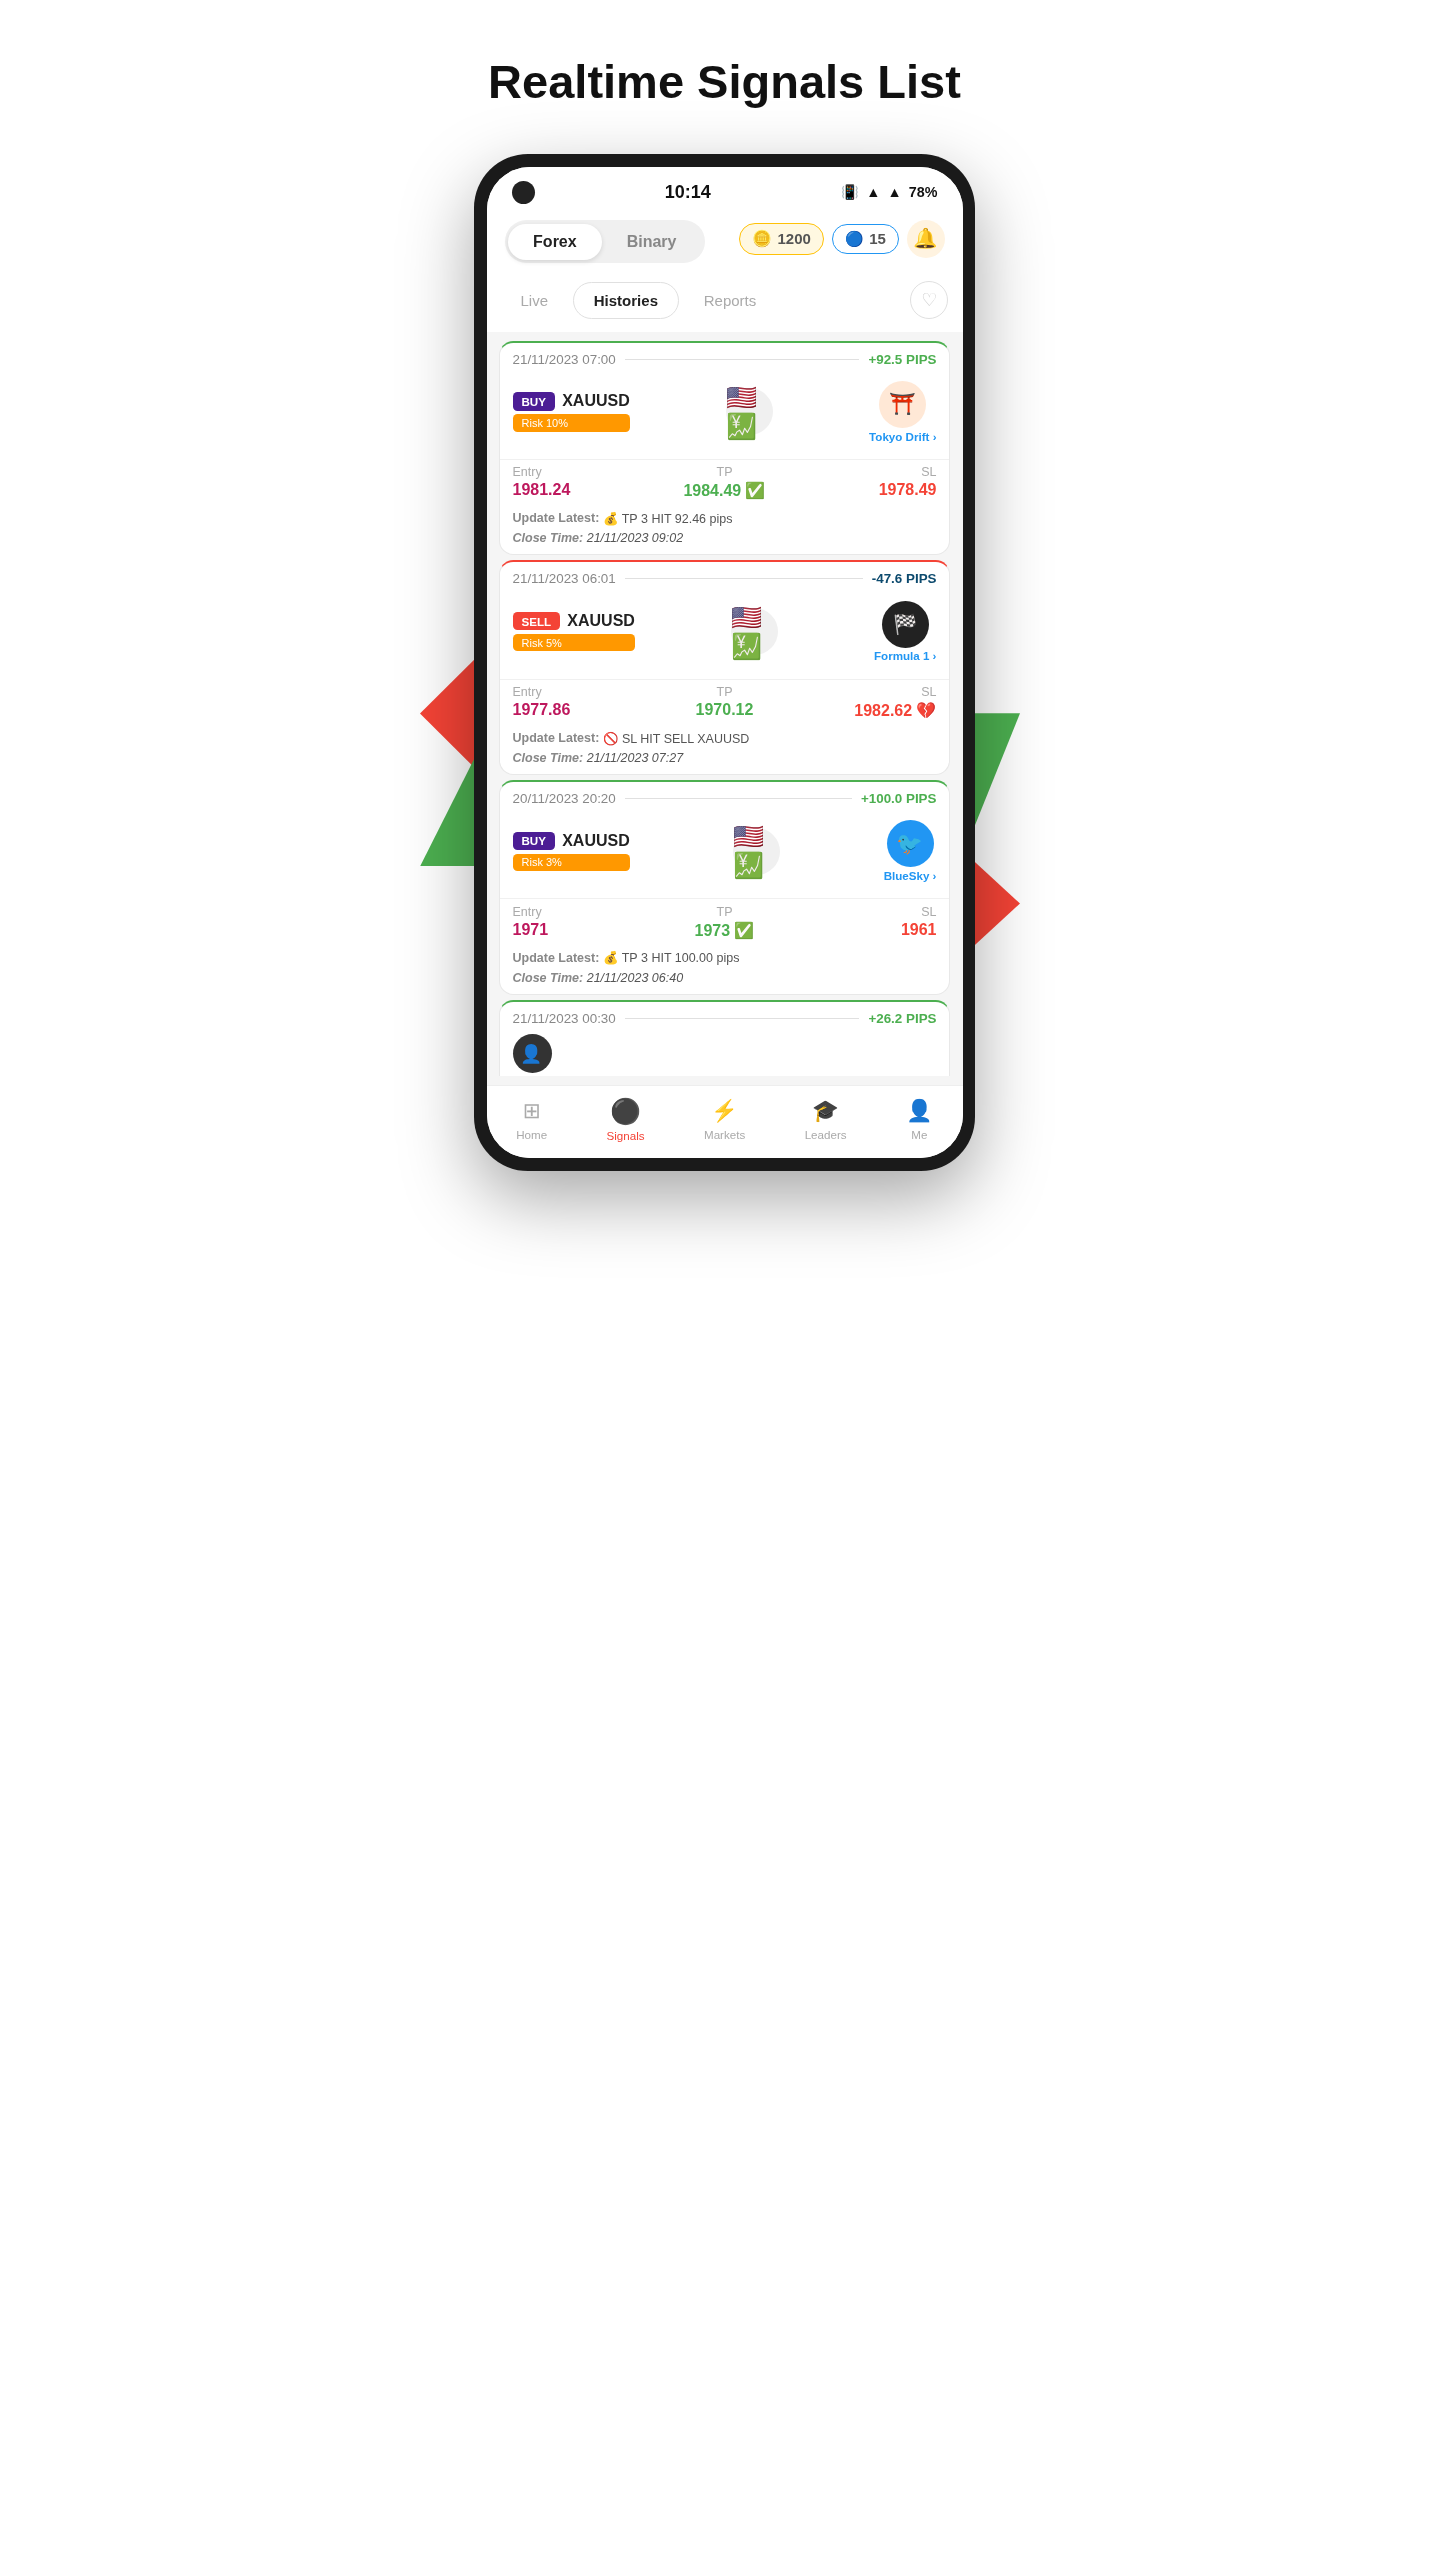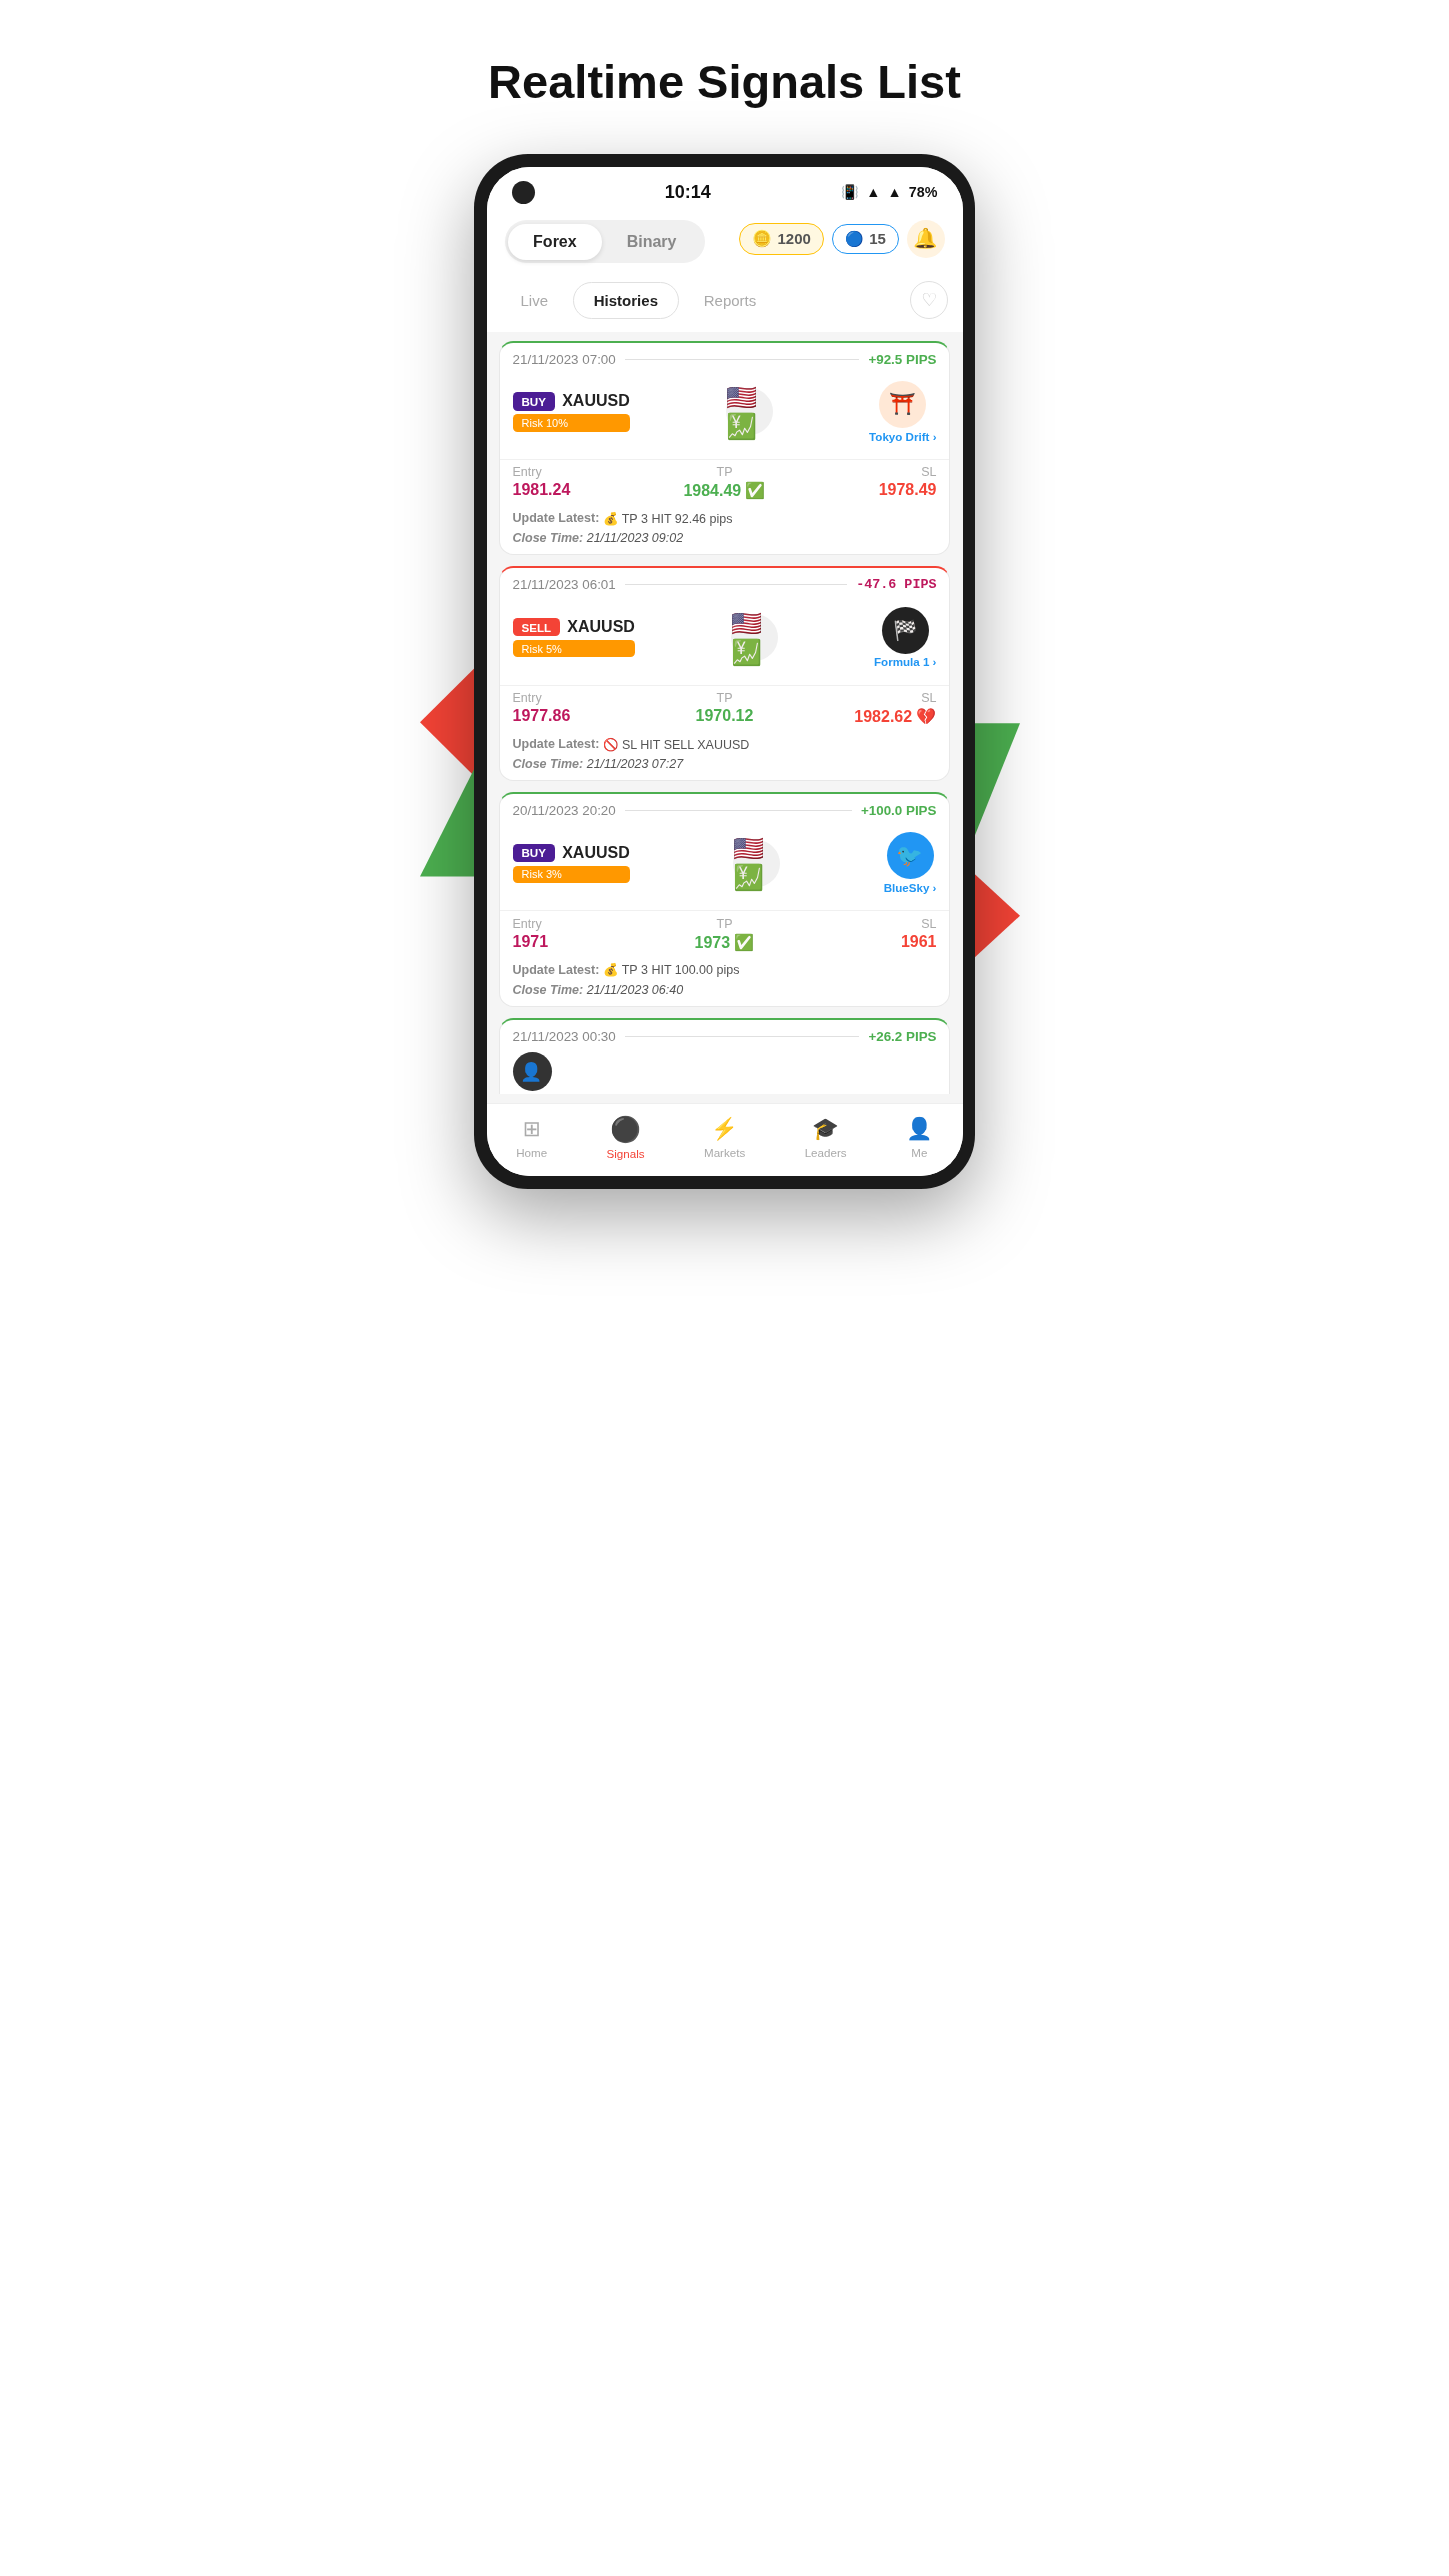--- a/index.html
+++ b/index.html
@@ -191,21 +191,21 @@
       font-size: 18px;
       color: #ccc;
       margin-left: auto;
     }
 
     
     .signals-list {
       padding: 9px 12.5px;
       display: flex;
       flex-direction: column;
-      gap: 11px;
+      gap: 5px;
       background: #f5f5f5;
     }
 
     .signal-card {
       background: #fff;
       border-radius: 14.3px;
       overflow: hidden;
       border: 1.3px solid #e8e8e8;
     }
 
@@ -232,22 +232,21 @@
 
     .card-pips-positive {
       font-size: 13.4px;
       font-weight: 700;
       color: #4caf50;
     }
 
     .card-pips-negative {
       font-size: 13.4px;
       font-weight: 700;
-      color: #be185d;
-      font-family: Liberation Mono, monospace;
+      color: #0c4a6e;
     }
 
     .card-body {
       padding: 9px 12.5px;
     }
 
     .card-top-row {
       display: flex;
       align-items: center;
       justify-content: space-between;

